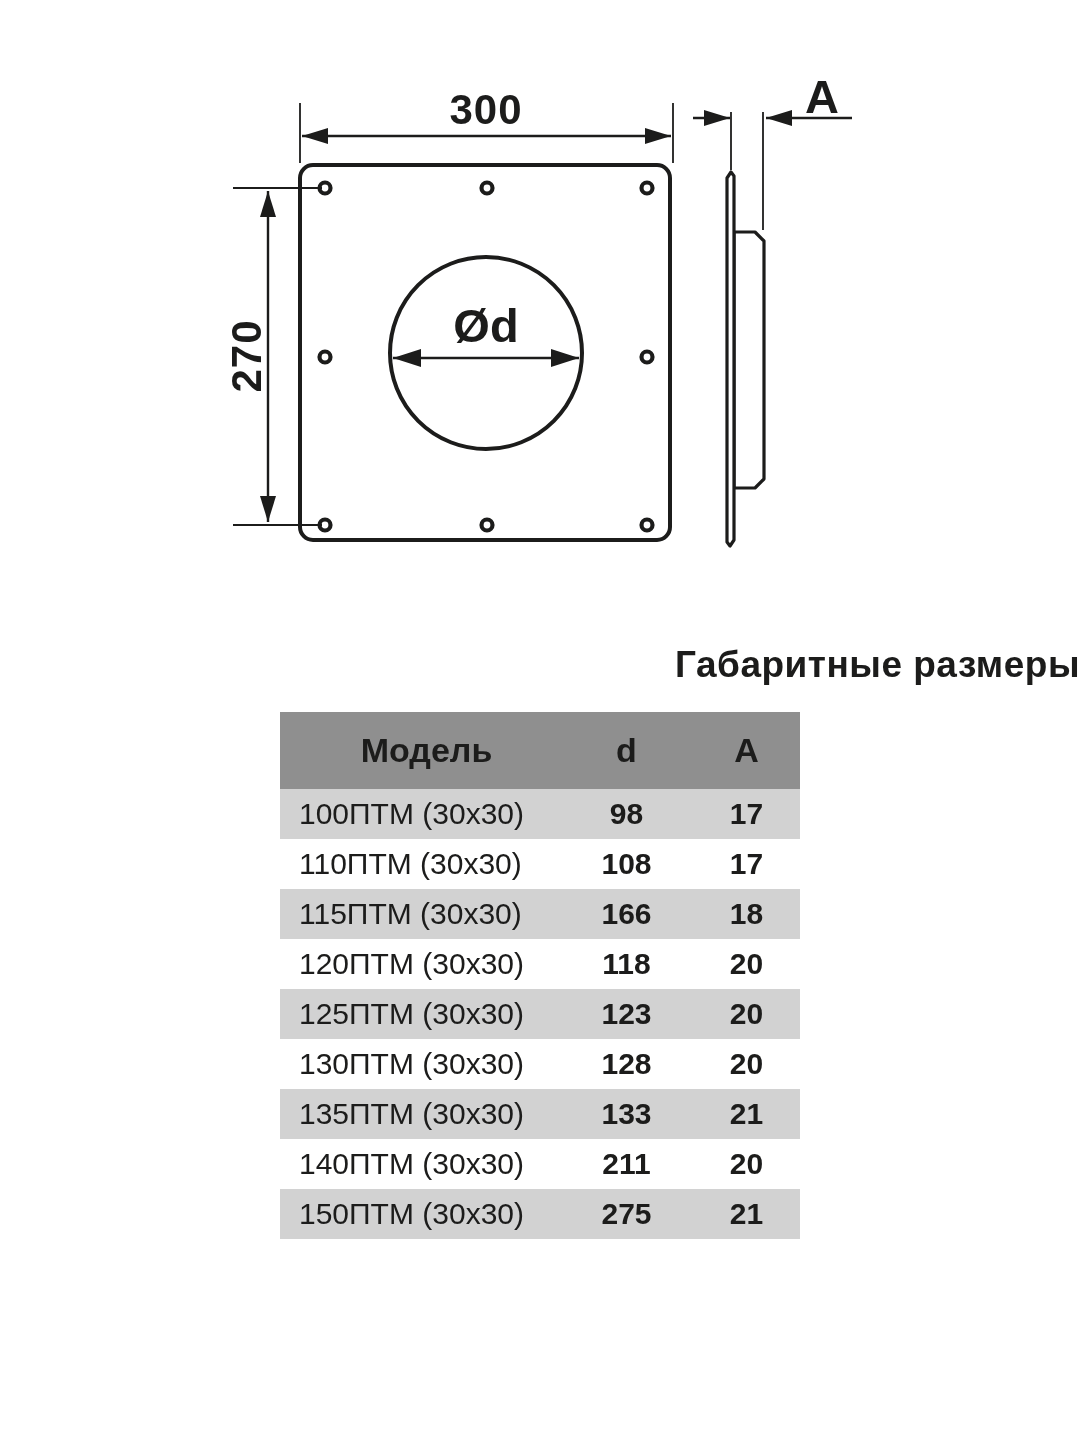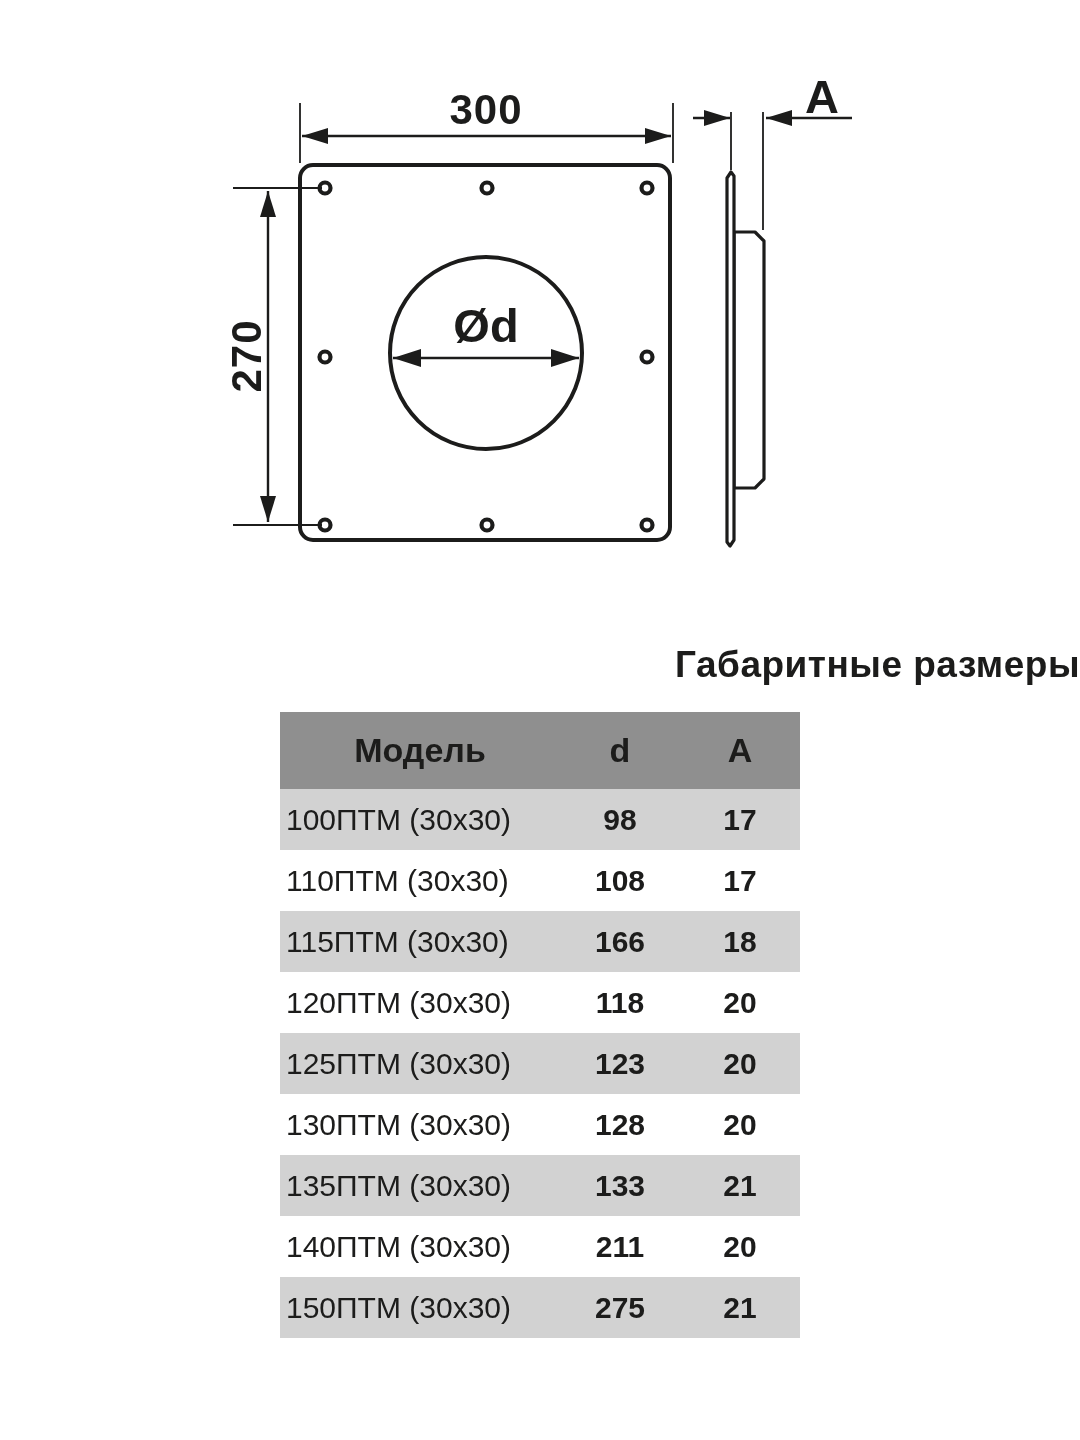--- a/index.html
+++ b/index.html
@@ -44,29 +44,29 @@
   .dim-table {
     position: absolute;
     top: 712px;
     left: 280px;
     width: 520px;
   }
   .t-row {
     display: grid;
     grid-template-columns: 280px 120px 120px;
     align-items: center;
-    height: 61px;
+    height: 50px;
     background: #ffffff;
   }
   .t-row.alt { background: var(--row-alt-bg, #d2d2d2); }
   .t-row.head {
     height: 77px;
     background: var(--header-bg, #8f8f8f);
   }
-  .t-cell { font-size: 30px; padding-left: 6px; }
+  .t-cell { font-size: 30px; padding-left: 6px; margin-left: 13px; }
   .t-cell.num { text-align: center; font-weight: bold; padding-left: 0; }
   .t-row.head .t-cell {
     font-weight: bold;
     font-size: 34px;
     text-align: center;
     padding-left: 0;
   }
 </style>
 </head>
 <body>

